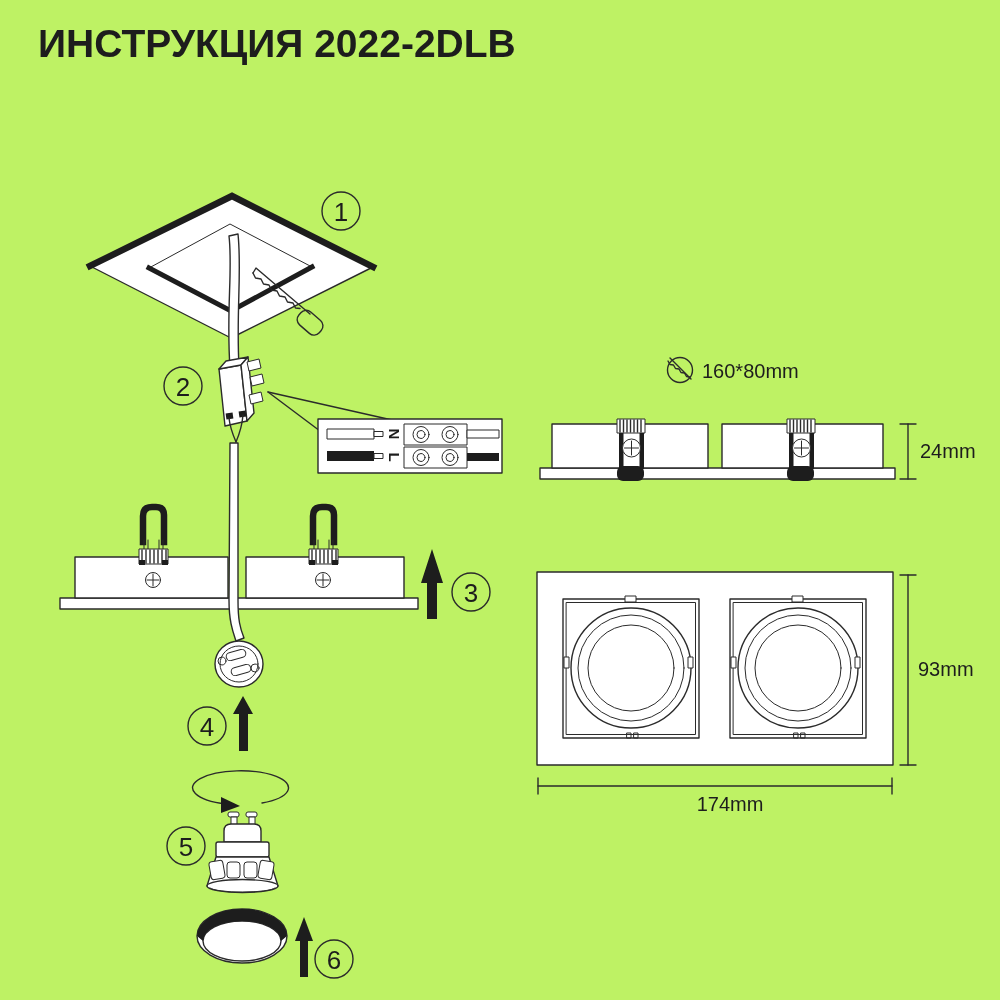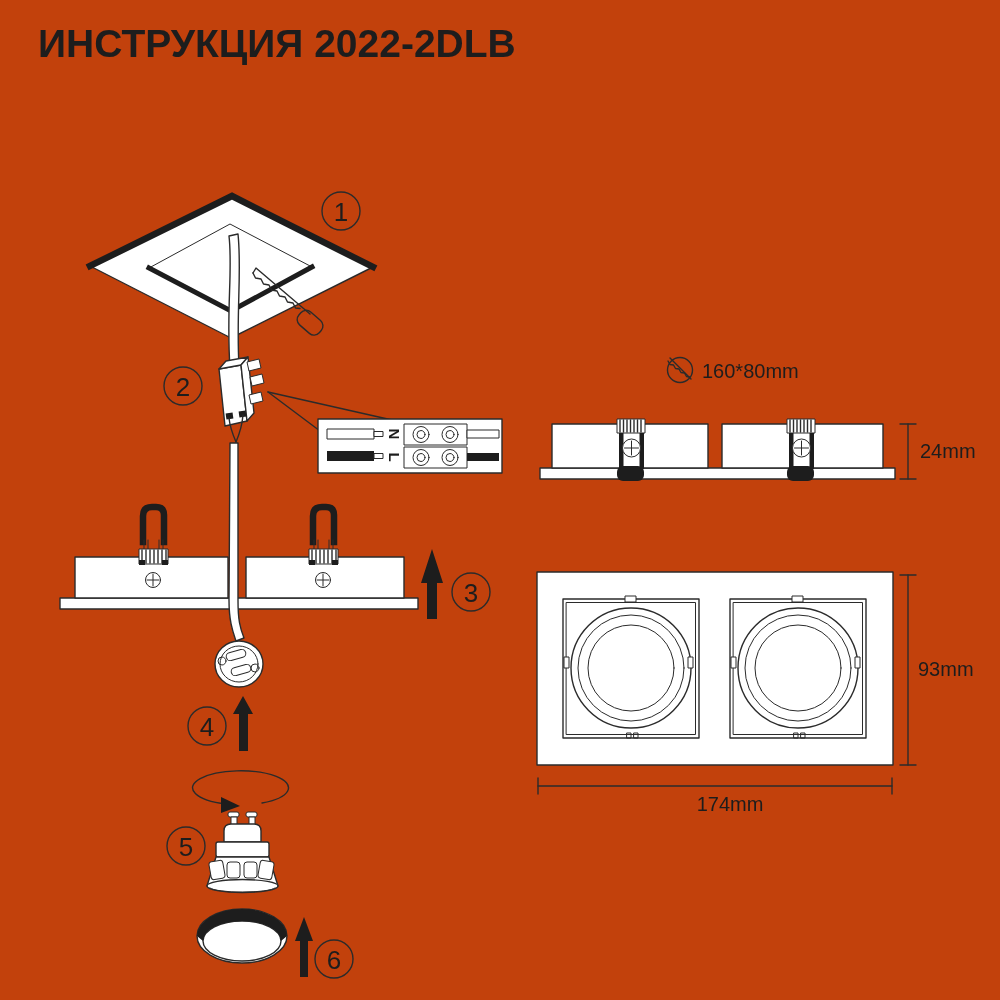--- a/index.html
+++ b/index.html
@@ -1,16 +1,16 @@
 <!DOCTYPE html>
 <html><head>
 <meta charset="utf-8">
 <style>
   html,body{margin:0;padding:0;background:#fff;}
-  .page{width:1000px;height:1000px;background:#c2410c;position:relative;overflow:hidden;
+  .page{width:1000px;height:1000px;background:#bef264;position:relative;overflow:hidden;
         font-family:"Liberation Sans",sans-serif;}
   svg{display:block;}
   .s   {stroke:#2b2b2b;fill:none;stroke-width:1.4;stroke-linejoin:round;stroke-linecap:round;}
   .sw  {stroke:#2b2b2b;fill:#ffffff;stroke-width:1.4;stroke-linejoin:round;}
   .thin{stroke-width:1;}
   .thk {stroke:#1d1d1d;stroke-width:6.5;fill:none;stroke-linecap:square;}
   .thk2{stroke:#1d1d1d;stroke-width:5;fill:none;stroke-linecap:square;}
   .blk {fill:#1d1d1d;stroke:none;}
   .t-title{font-family:"Liberation Sans",sans-serif;font-size:39px;font-weight:bold;fill:#1d1d1d;}
   .t-dim  {font-family:"Liberation Sans",sans-serif;font-size:20px;fill:#1d1d1d;}

